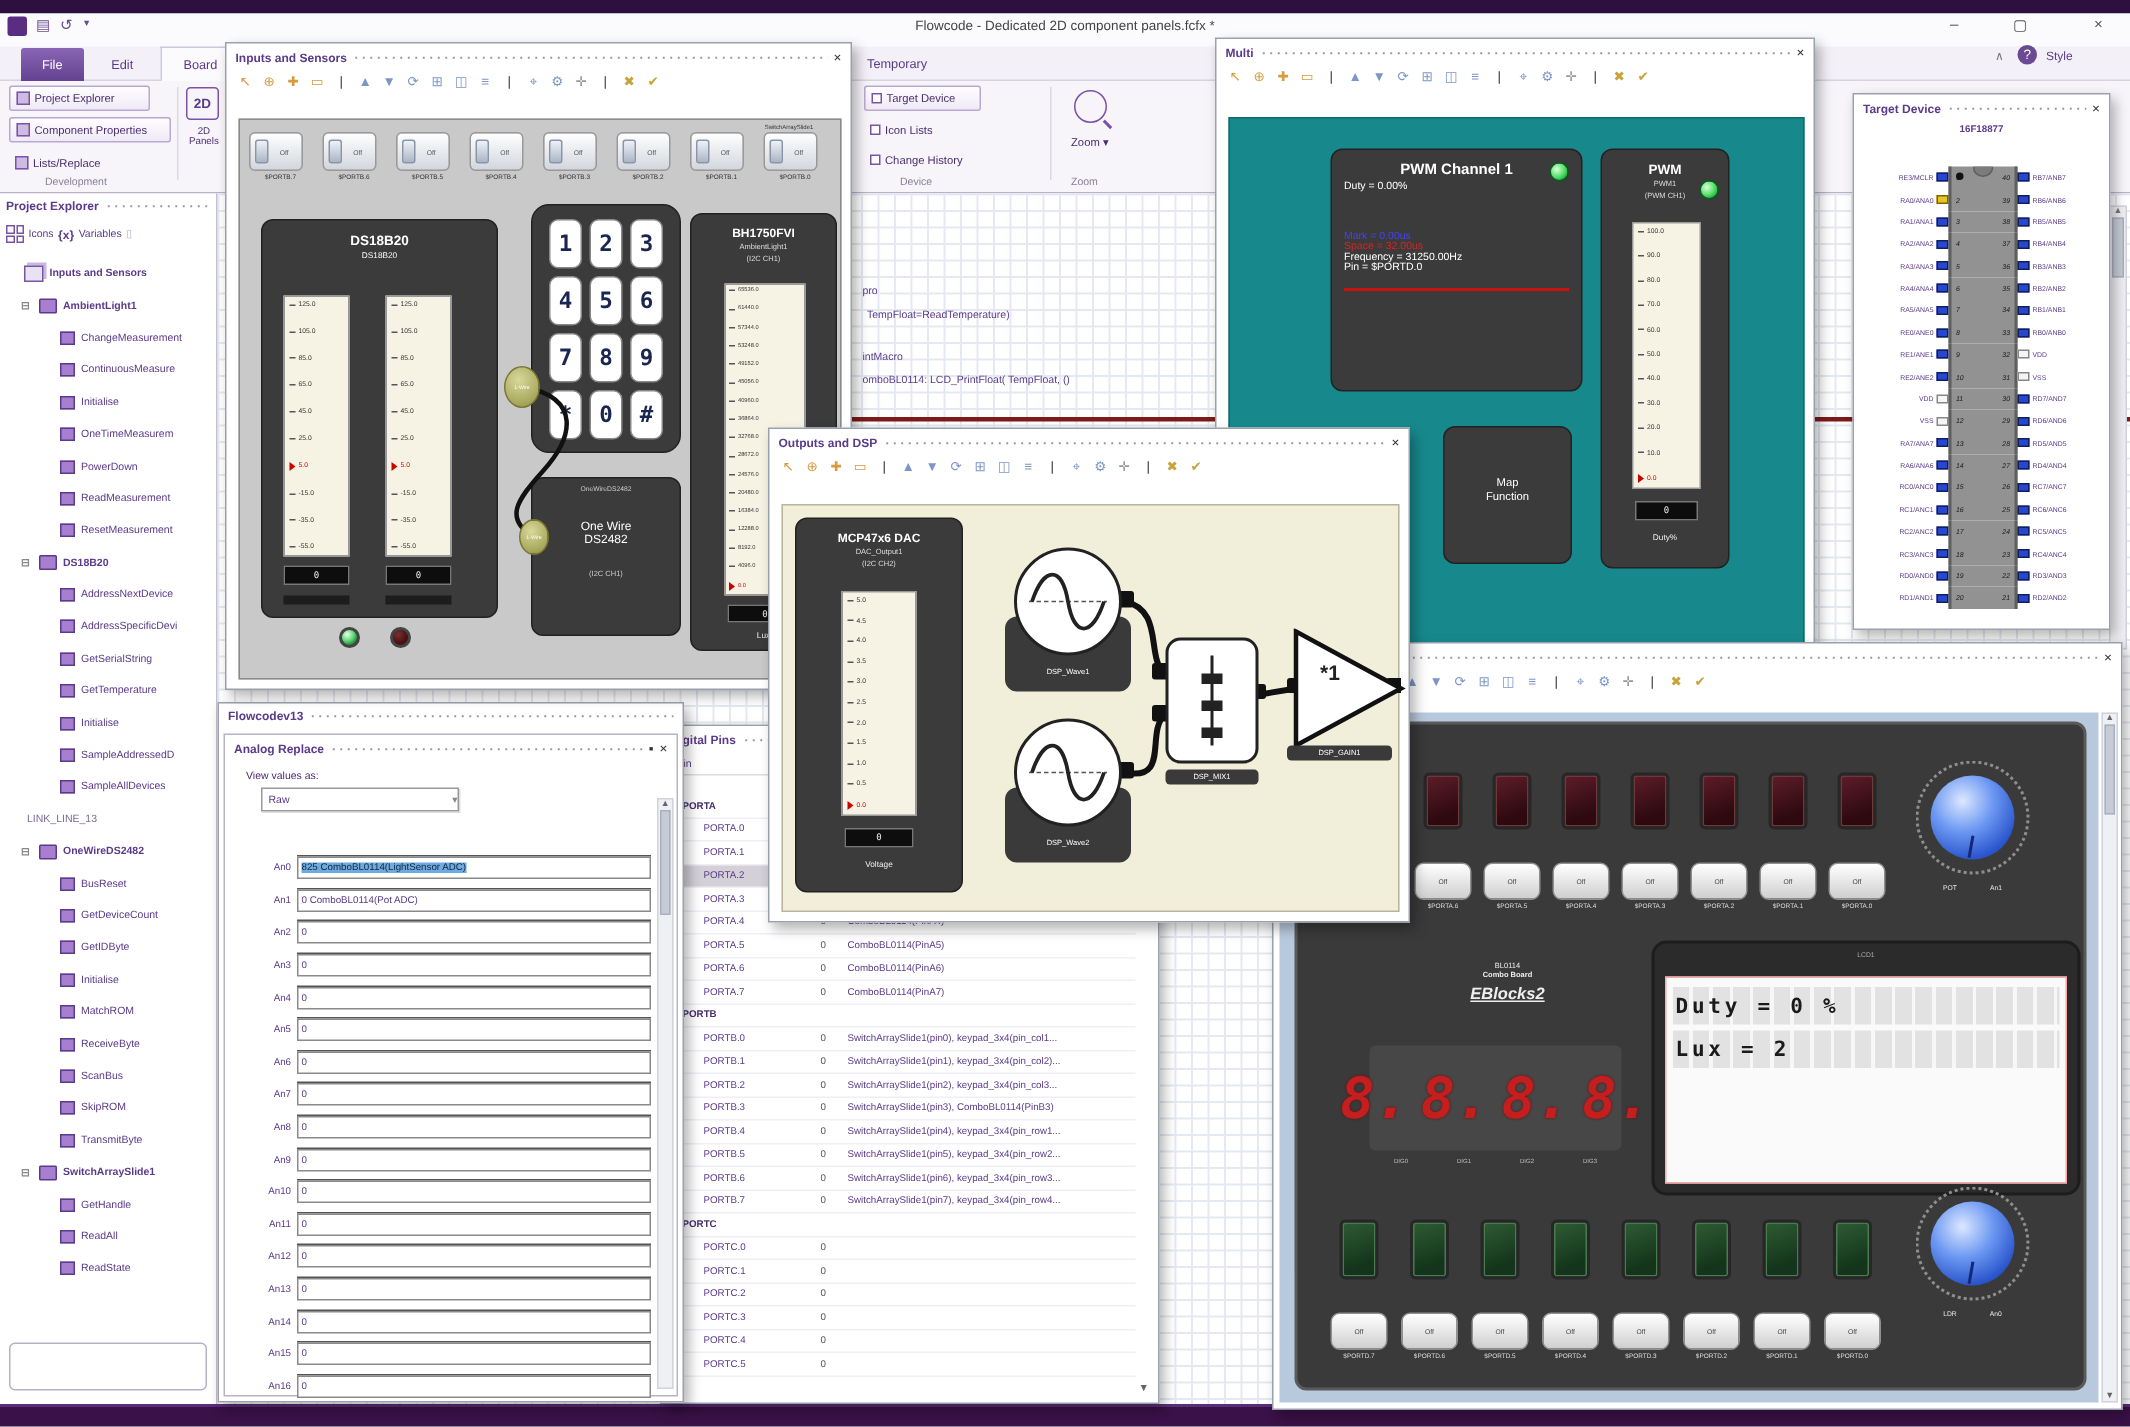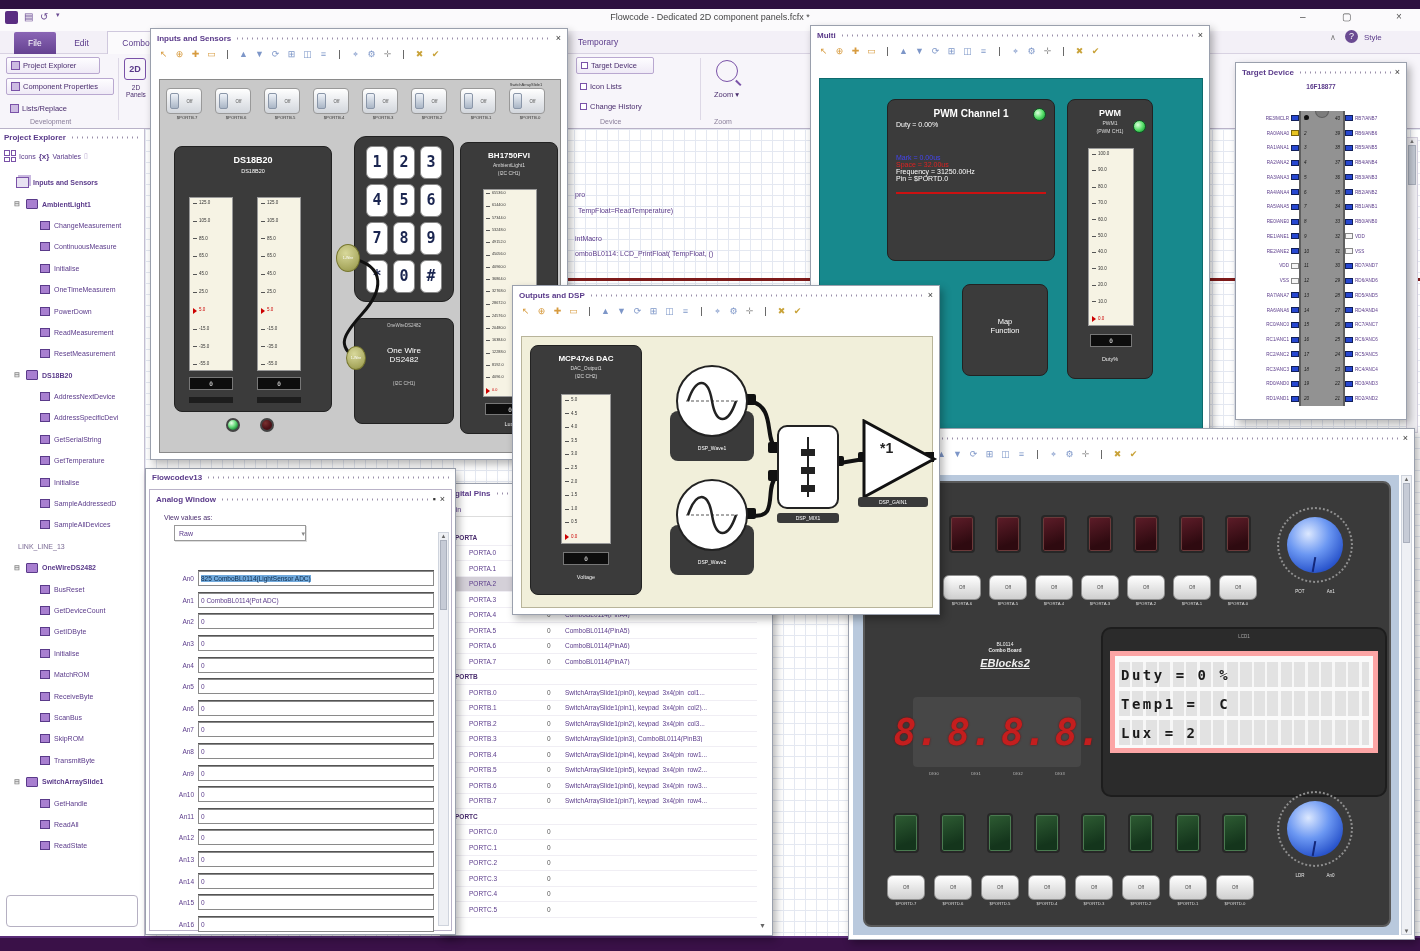--- a/index.html
+++ b/index.html
@@ -149,21 +149,21 @@
   <span class="abs qico" style="left:40px;top:11px;">↺</span>
   <span class="abs qico" style="left:56px;top:11px;font-size:7px;">▾</span>
   <div class="abs apptitle">Flowcode - Dedicated 2D component panels.fcfx *</div>
   <span class="abs winctl" style="left:1300px;top:11px;">–</span>
   <span class="abs winctl" style="left:1342px;top:11px;">▢</span>
   <span class="abs winctl" style="left:1396px;top:11px;">×</span>
 
   <div class="abs tabrow">
     <span class="rtab file" style="margin-left:14px;">File</span>
     <span class="rtab">Edit</span>
-    <span class="rtab active">Combo</span>
+    <span class="rtab active">Board</span>
     <span class="rtab">Commands</span>
   </div>
   <span class="abs" style="left:578px;top:37px;font-size:8.5px;color:#5a3a8a;">Temporary</span>
   <span class="abs" style="left:1330px;top:33px;font-size:8px;color:#777;">∧</span>
   <span class="abs helpico" style="left:1345px;top:30px;">?</span>
   <span class="abs" style="left:1364px;top:33px;font-size:8px;color:#5a3a8a;">Style</span>
 
   <div class="abs ribbon">
     <div class="rbtn boxed" style="left:6px;top:3px;width:94px;">
         <span class="rgi"></span>
@@ -903,24 +903,23 @@
         <div class="abs" style="left:48px;top:288px;width:168px;display:flex;justify-content:space-around;">
 
         <span class="dlab">DIG0</span>
             <span class="dlab">DIG1</span>
             <span class="dlab">DIG2</span>
             <span class="dlab">DIG3</span>
           </div>
 
         <div class="abs" style="left:236px;top:144px;width:286px;height:170px;background:#2b2b2b;border:2px solid #1d1d1d;border-radius:10px;">
           <div style="text-align:center;font-size:4.5px;color:#aaa;margin-top:5px;">LCD1</div>
-          <div class="abs" style="left:7px;top:22px;width:268px;height:102px;background:#fafafa;border:5px solid #fca5a5;padding:6px 4px;">
+          <div class="abs" style="left:7px;top:22px;width:268px;height:138px;background:#fafafa;border:1px solid #fca5a5;padding:6px 4px;">
 
           <div class="lcdline">Duty = 0 %</div>
-              <div class="lcdline">Temp1 =  C</div>
               <div class="lcdline">Lux = 2</div>
             </div>
         </div>
 
         <div class="abs" style="left:28px;top:330px;display:flex;gap:21px;">
 
         <div style="width:26px;display:flex;justify-content:center;">
               <div class="gled"></div>
             </div>
             <div style="width:26px;display:flex;justify-content:center;">
@@ -1019,21 +1018,21 @@
     <div class="scrollv" style="right:2px;top:46px;width:11px;height:460px;">▲<div class="thumb" style="height:60px;"></div><div style="position:absolute;bottom:0;left:0;right:0;">▼</div></div>
   </div>
 
   <div class="win" style="left:145px;top:468px;width:311px;height:467px;z-index:15;">
     <div class="wtitle">
       <span>Flowcodev13</span>
         <div class="dots"></div>
     </div>
     <div class="abs" style="left:3px;top:20px;width:303px;height:442px;border:1px solid #b9b2c8;background:#fff;">
       <div class="wtitle">
-        <span>Analog Window</span>
+        <span>Analog Replace</span>
           <div class="dots"></div>
         <span class="wx">▪</span>
           <span class="wx">×</span>
       </div>
       <div style="font-size:7px;color:#4a2d6e;margin:8px 0 0 14px;">View values as:</div>
       <div style="margin:4px 0 0 24px;width:132px;height:16px;border:1px solid #999;box-shadow:1px 1px 0 #ddd;font-size:7px;color:#5a3a8a;line-height:15px;padding-left:4px;display:flex;">
         <span style="flex:1;">Raw</span>
           <span style="color:#888;">▾</span>
       </div>
       <div class="abs" style="left:8px;top:78px;width:276px;">

